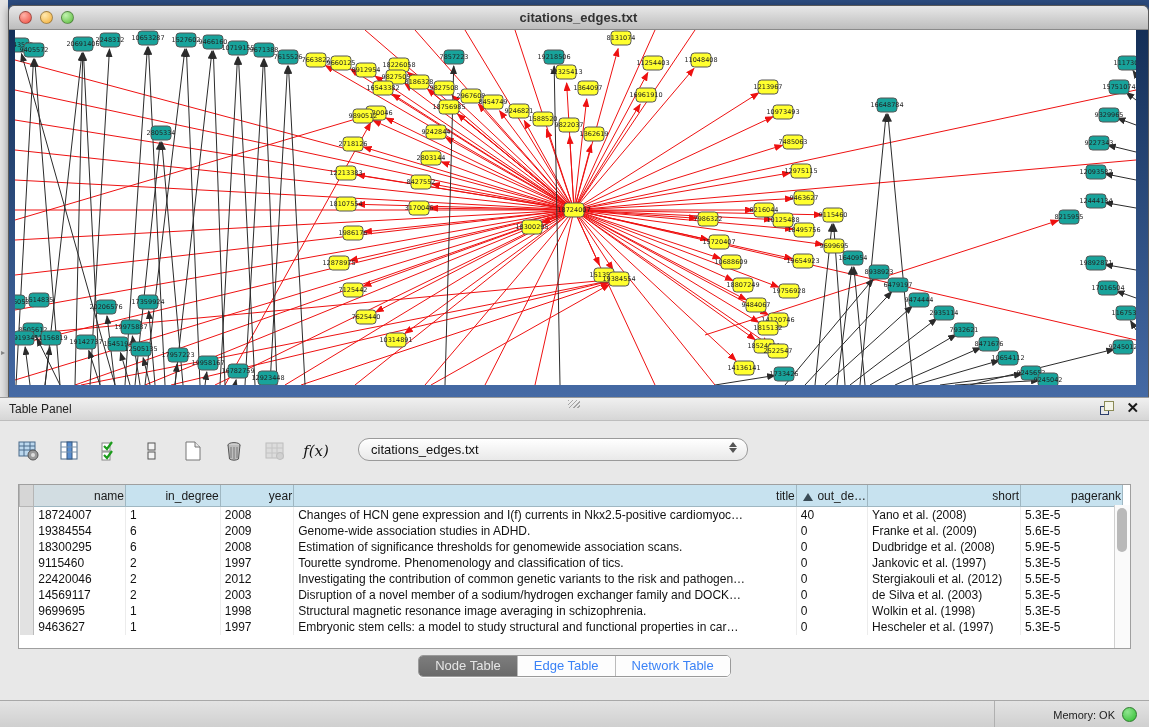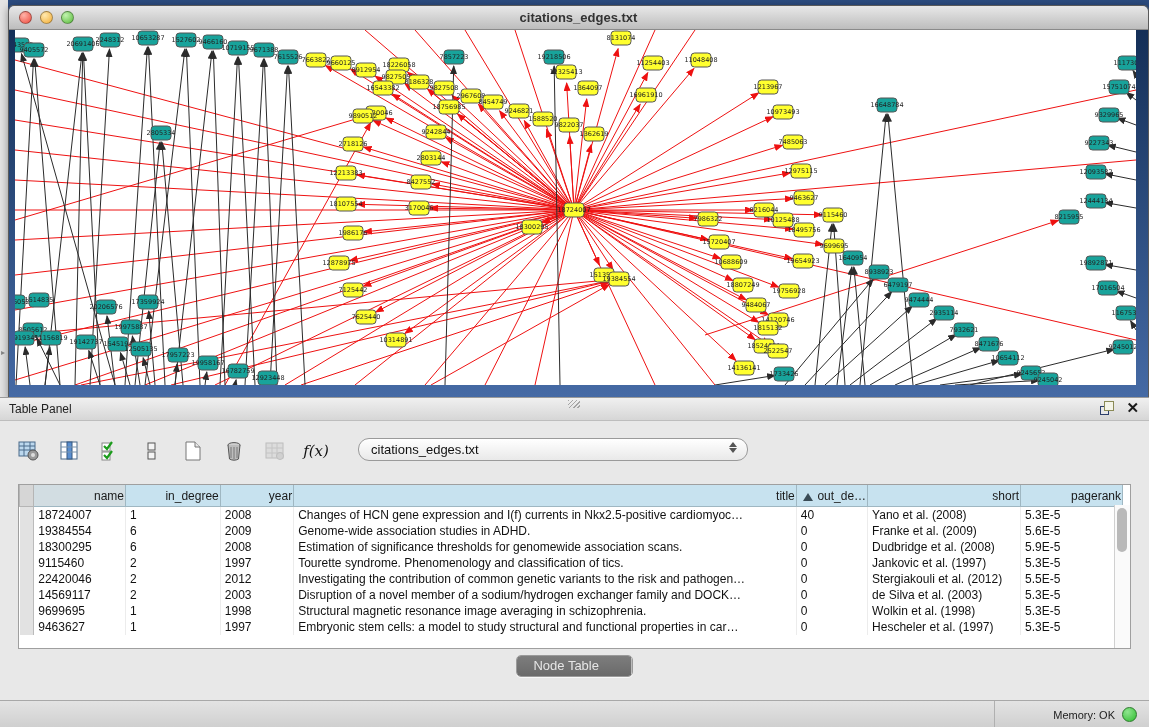--- a/index.html
+++ b/index.html
@@ -55,21 +55,21 @@
   table.grid th.first{background:#d2dde2;}
   table.grid td{height:16px;padding:0 4px;border-right:1px solid #ececec;overflow:hidden;white-space:nowrap;color:#111;}
   table.grid td.gutter{background:#e2e2e2;border-right:1px solid #bbb;padding:0;}
   .sort-tri{display:inline-block;width:0;height:0;border-left:5px solid transparent;border-right:5px solid transparent;
             border-bottom:8px solid #3a4b55;margin-right:4px;vertical-align:-1px;}
   .vscroll{position:absolute;right:0;top:20px;bottom:0;width:15px;background:#fafafa;border-left:1px solid #d0d0d0;}
   .vthumb{position:absolute;left:2px;top:3px;width:10px;height:44px;border-radius:6px;background:#b9b9b9;}
   
   .tabs{position:absolute;left:0;right:0;bottom:22px;height:24px;display:flex;justify-content:center;}
   .seg{display:flex;border:1px solid #9a9a9a;border-radius:5px;overflow:hidden;height:20px;background:#fff;
-       box-shadow:0 1px 0 rgba(255,255,255,.7);flex-direction:column;}
+       box-shadow:0 1px 0 rgba(255,255,255,.7);}
   .seg .tab{padding:2px 16px;font-size:13px;color:#3b82f6;background:#fdfdfd;border-right:1px solid #bbb;line-height:16px;}
   .seg .tab:last-child{border-right:none;}
   .seg .tab.active{background:linear-gradient(#7d7d7d,#6a6a6a);color:#e6e6e6;}
   
   .statusbar{position:absolute;left:0;top:700px;width:1149px;height:27px;background:linear-gradient(#e3e3e3,#cfcfcf);
              border-top:1px solid #a8a8a8;}
   .mem{position:absolute;right:12px;top:0;height:27px;display:flex;align-items:center;gap:7px;
        border-left:1px solid #b0b0b0;padding-left:14px;}
   .mem-label{font-size:11px;color:#222;margin-left:44px;}
   .mem-dot{width:13px;height:13px;border-radius:50%;border:1px solid #2c7a2c;

